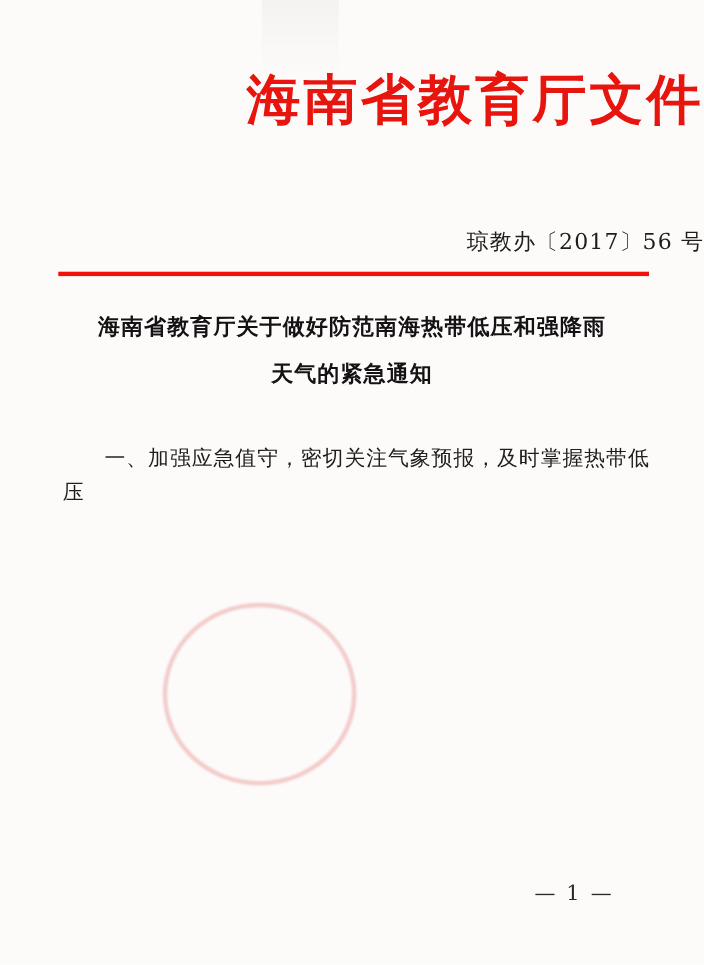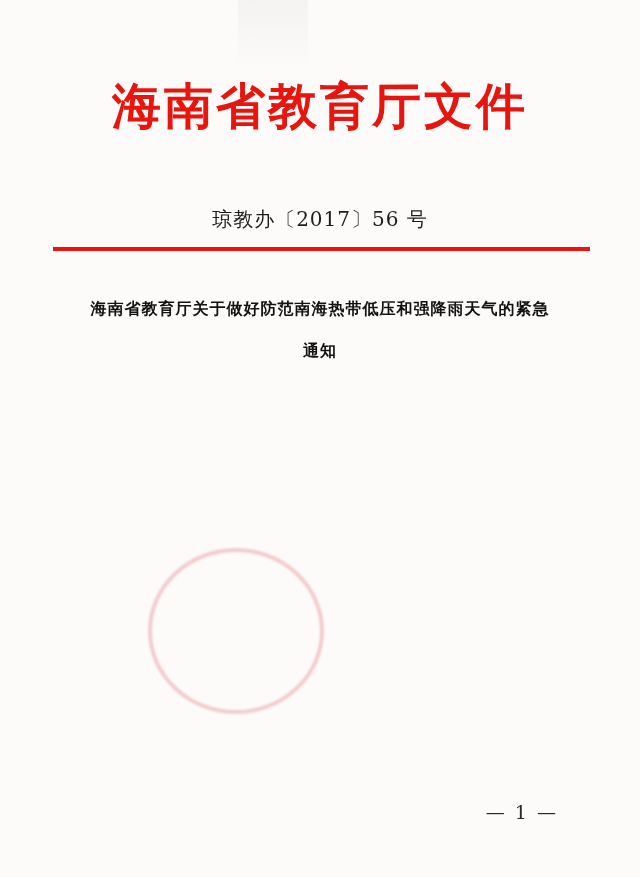--- a/index.html
+++ b/index.html
@@ -17,58 +17,58 @@
     position: absolute;
     inset: 0;
     background: var(--page-bg, #fcfbfa);
   }
   
   .letterhead-title {
     position: absolute;
     top: 62px;
     left: 0;
     right: 0;
-    margin: 16px;
-    text-align: center;
+    margin: 0;
+    text-align: right;
     font-size: 49px;
     line-height: 56px;
     font-weight: bold;
     letter-spacing: 3px;
     color: var(--red-title, #e8140e);
     white-space: nowrap;
   }
   .doc-number {
     position: absolute;
     top: 206px;
     left: 0;
     right: 0;
-    text-align: center;
+    text-align: right;
     font-size: 20px;
     line-height: 26px;
     letter-spacing: 1px;
     color: #1f1d1d;
   }
   .red-divider {
     position: absolute;
     top: 247px;
     left: 53px;
     width: 537px;
     height: 4px;
     background: var(--red-line, #f2100d);
   }
   
   .notice-title {
     position: absolute;
-    top: 288px;
+    top: 276px;
     left: 0;
     right: 0;
     margin: 0 auto;
     width: 474px;
     text-align: center;
-    font-size: 16px;
+    font-size: 20px;
     line-height: 42px;
     font-weight: bold;
     letter-spacing: 1px;
     color: #141212;
   }
   
   .body-text {
     position: absolute;
     top: 402px;
     left: 57px;
@@ -132,20 +132,21 @@
   <header>
     <h1 class="letterhead-title">海南省教育厅文件</h1>
     <div class="doc-number">琼教办〔2017〕56 号</div>
     <div class="red-divider"></div>
   </header>
 
   <main>
     <h2 class="notice-title">海南省教育厅关于做好防范南海热带低压和强降雨天气的紧急通知</h2>
 
     <section class="body-text">
+      <p class="para indent">一、加强应急值守，密切关注气象预报，及时掌握热带低压</p>
     </section>
   </main>
 
   <footer>
     <div class="page-number">— 1 —</div>
   </footer>
 
 </div>
 
 </body></html>

